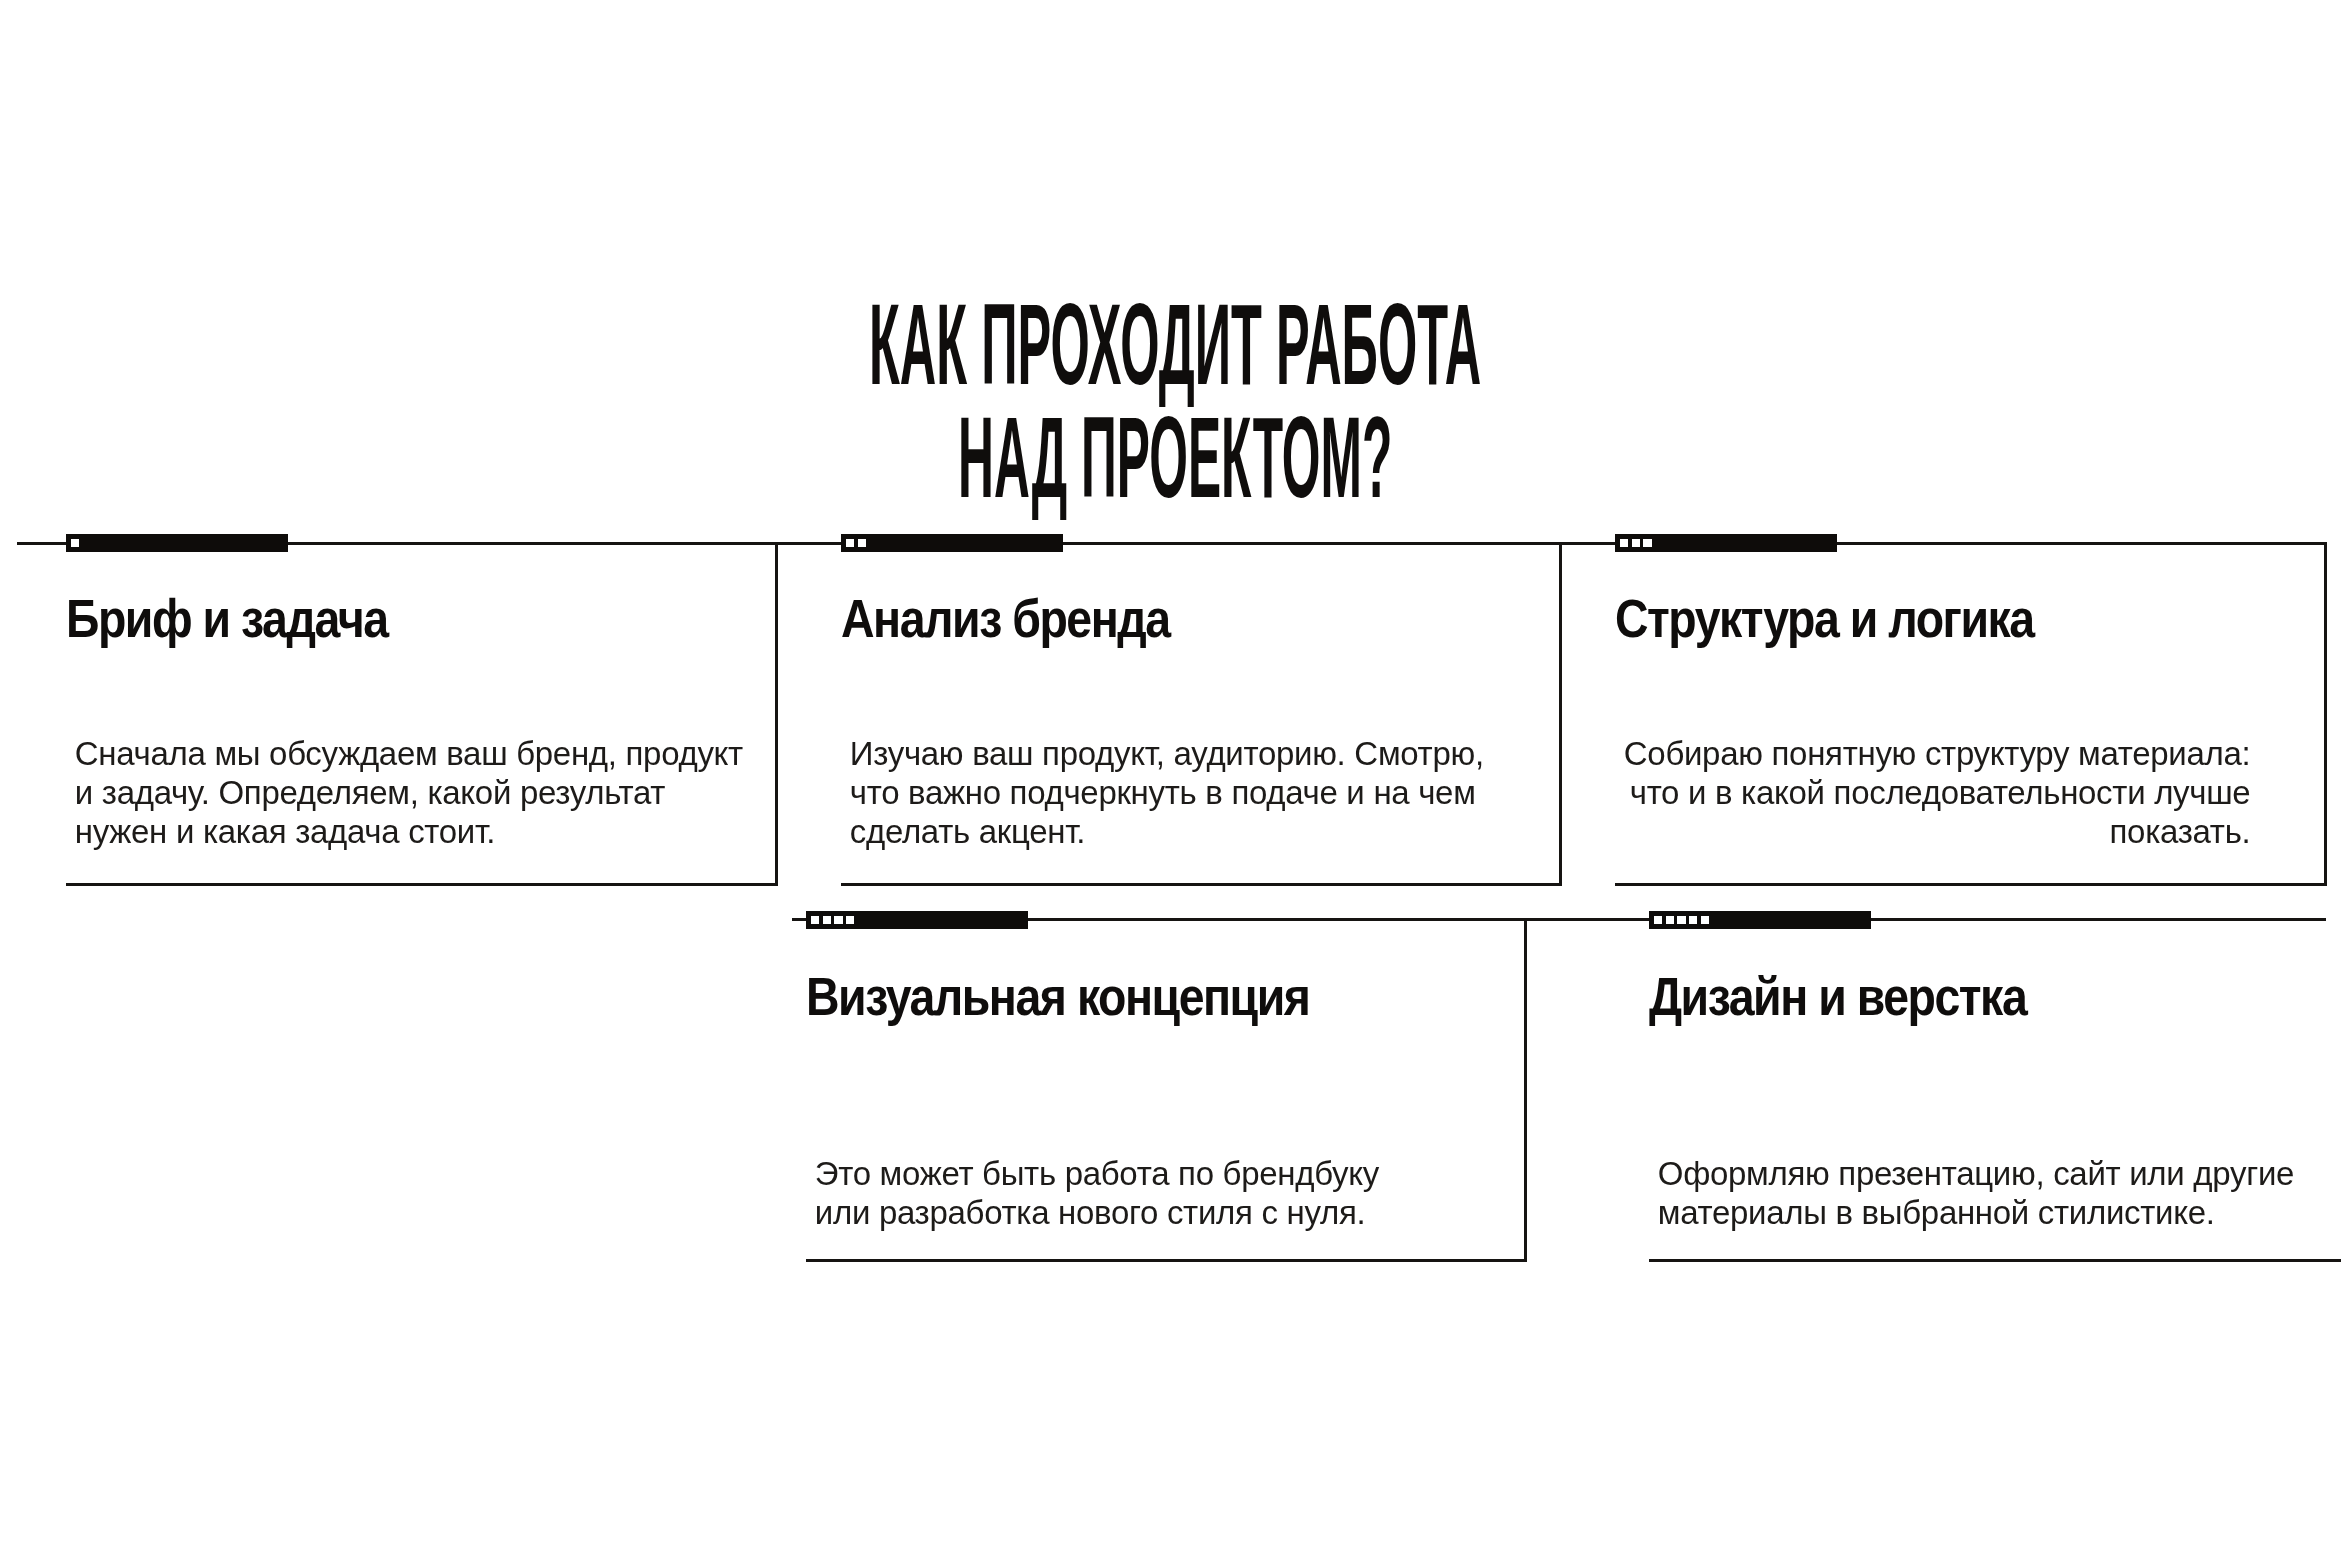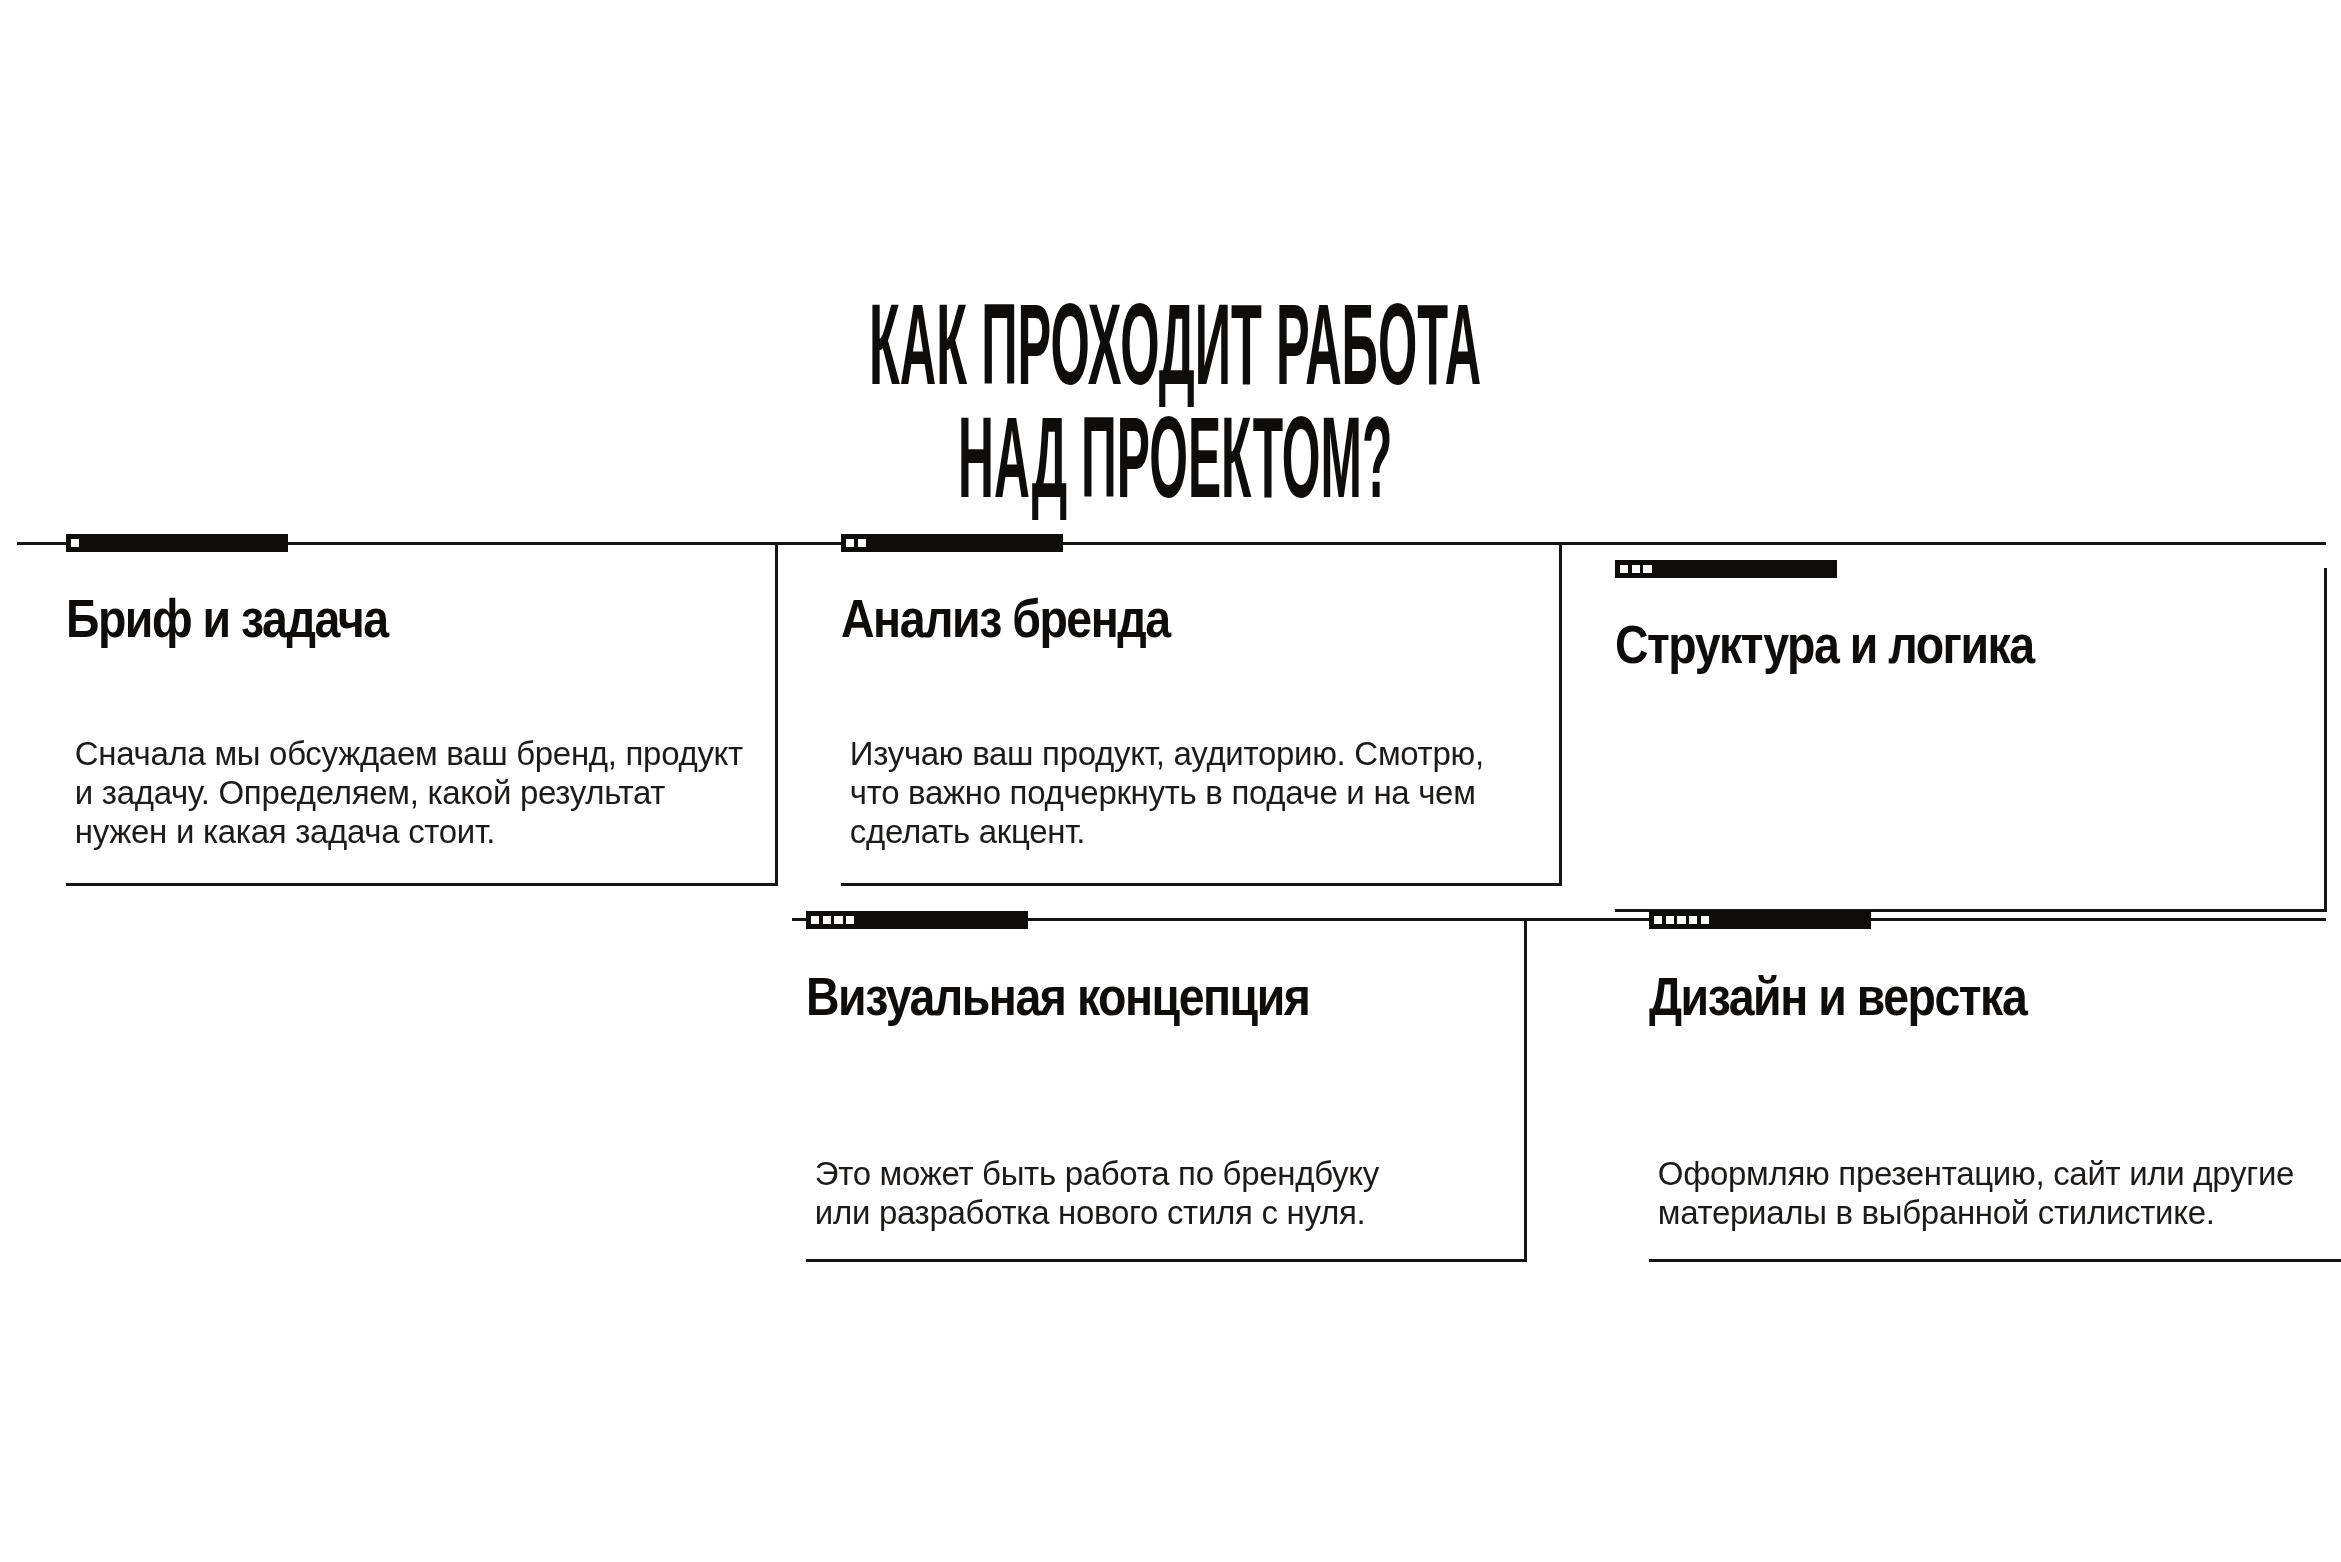--- a/index.html
+++ b/index.html
@@ -41,21 +41,21 @@
   .row-line-2 { left: 792px; top: 918px; width: 1534px; }
 
   
   .card {
     position: absolute;
     width: 714px;
     height: 353px;
   }
   .card-1 { left: 66px;   top: 534px;  }
   .card-2 { left: 841px; top: 534px;  }
-  .card-3 { left: 1615px; top: 560px; text-align: right;  }
+  .card-3 { left: 1615px; top: 534px; text-align: right;  }
   .card-4 { left: 806px; top: 911px; }
   .card-5 { left: 1649px; top: 911px; }
 
   .bar {
     position: absolute;
     left: 0;
     top: 0;
     width: 222px;
     height: 18.4px;
     background: var(--bar, #0e0c0a);
@@ -165,20 +165,23 @@
     <div class="b-bottom"></div>
   </section>
 
   <section class="card card-3">
     <div class="bar">
         <span class="sq"></span>
         <span class="sq"></span>
         <span class="sq"></span>
       </div>
     <h3 class="card-title">Структура и логика</h3>
+    <p class="card-body">Собираю понятную структуру материала:
+что и в какой последовательности лучше
+показать.</p>
     <div class="b-right"></div>
     <div class="b-bottom"></div>
   </section>
 
   <section class="card card-4">
     <div class="bar">
         <span class="sq"></span>
         <span class="sq"></span>
         <span class="sq"></span>
         <span class="sq"></span>

